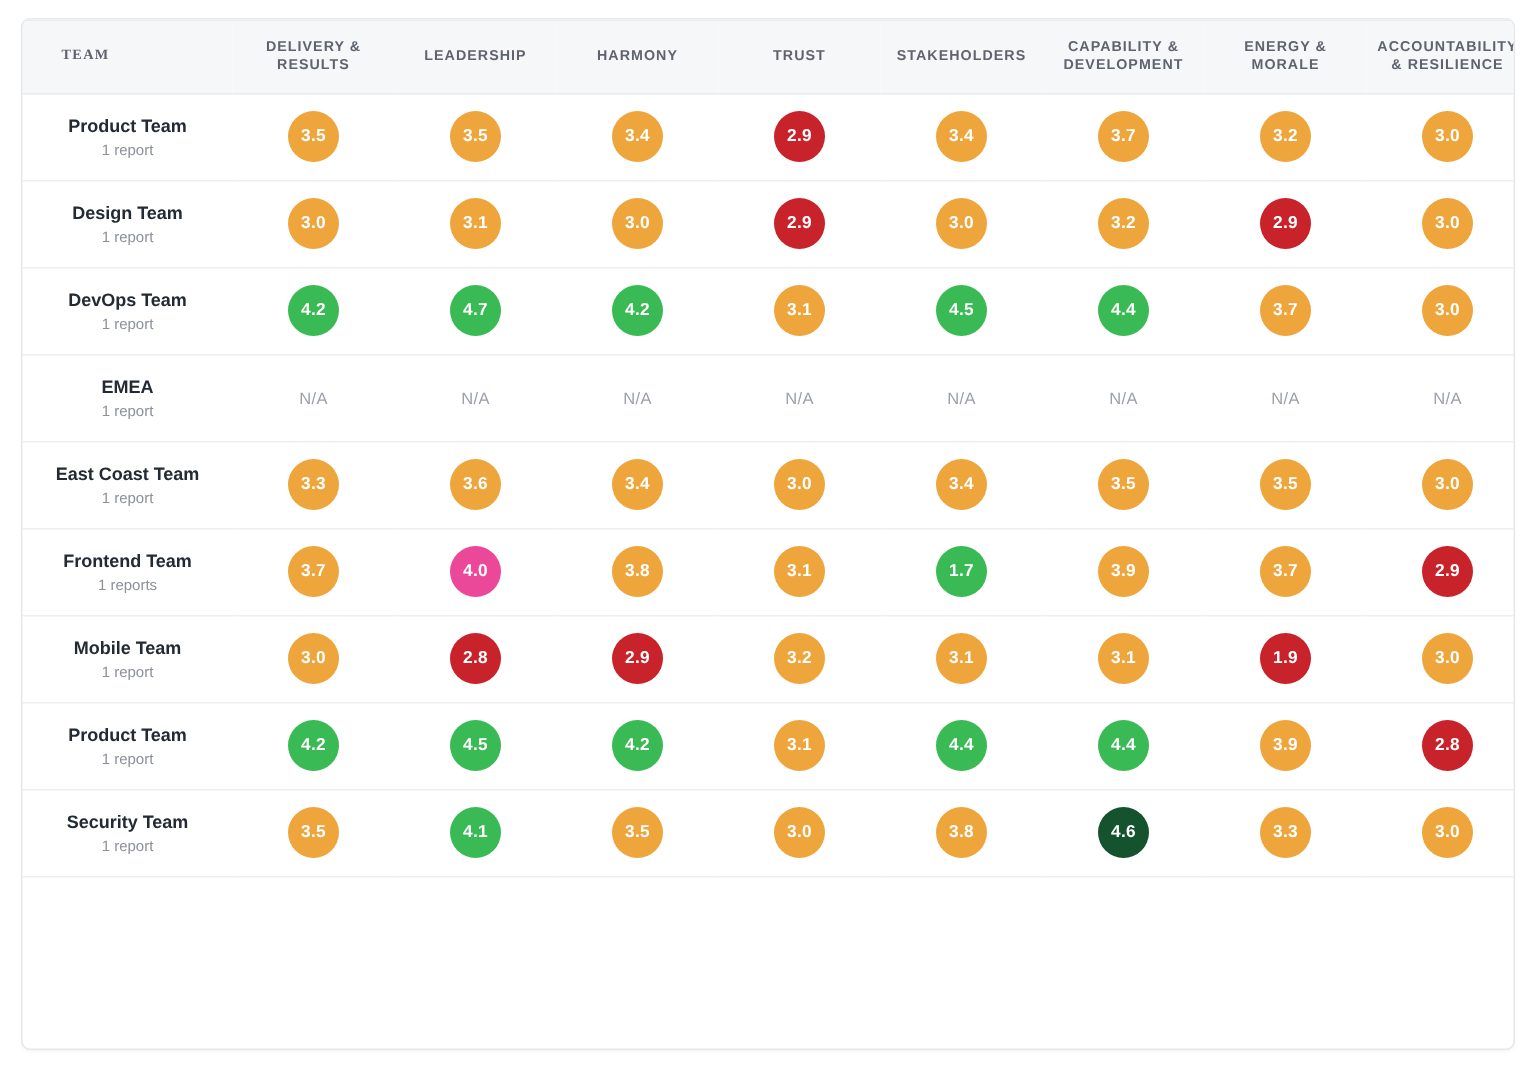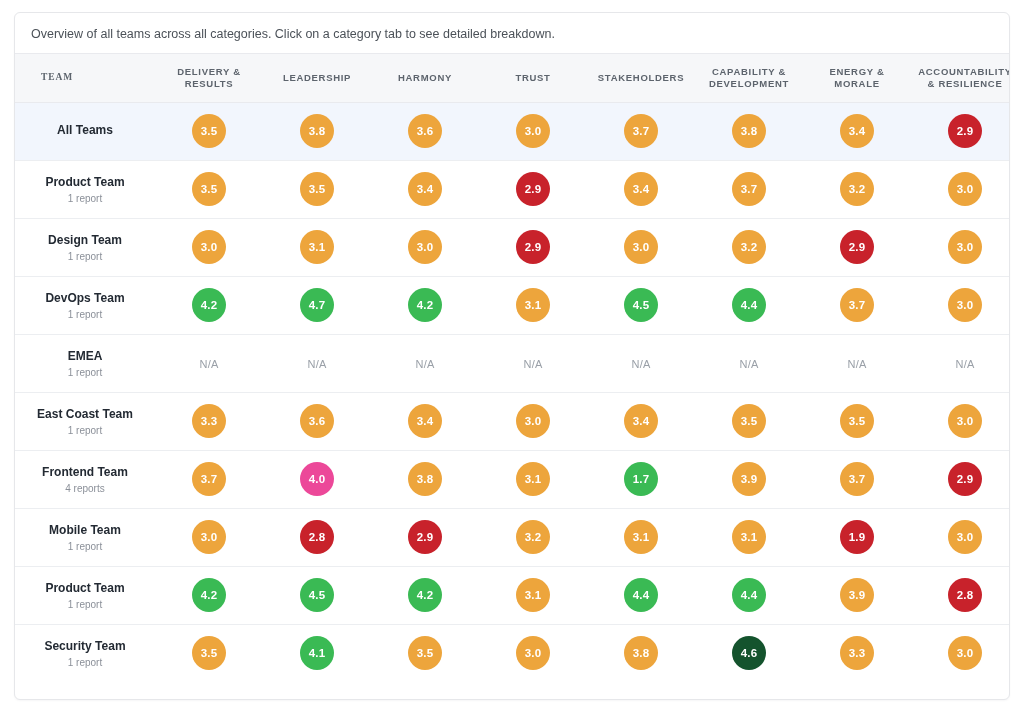--- a/index.html
+++ b/index.html
@@ -137,21 +137,20 @@
   col.c-team { width: 140px; }
   col.c-cat  { width: 108px; }
 </style>
 </head>
 <body>
 
 <div class="app">
 
 
   <div class="card">
-    <div class="card-sub">Overview of all teams across all categories. Click on a category tab to see detailed breakdown.</div>
 
     <div class="table-wrap">
       <table class="matrix">
         <colgroup>
           <col class="c-team">
           <col class="c-cat">
             <col class="c-cat">
             <col class="c-cat">
             <col class="c-cat">
           <col class="c-cat">
@@ -166,33 +165,20 @@
               <th>LEADERSHIP</th>
               <th>HARMONY</th>
               <th>TRUST</th>
               <th>STAKEHOLDERS</th>
               <th>CAPABILITY &amp; DEVELOPMENT</th>
               <th>ENERGY &amp; MORALE</th>
               <th>ACCOUNTABILITY &amp; RESILIENCE</th>
             </tr>
         </thead>
         <tbody id="body-rows">
-            <tr class="all-teams">
-              <td class="team-cell">
-                <div class="team-name">All Teams</div>
-              </td>
-              <td><span class="score" style="background: rgb(237, 165, 60);">3.5</span></td>
-              <td><span class="score" style="background: rgb(237, 165, 60);">3.8</span></td>
-              <td><span class="score" style="background: rgb(237, 165, 60);">3.6</span></td>
-              <td><span class="score" style="background: rgb(237, 165, 60);">3.0</span></td>
-              <td><span class="score" style="background: rgb(237, 165, 60);">3.7</span></td>
-              <td><span class="score" style="background: rgb(237, 165, 60);">3.8</span></td>
-              <td><span class="score" style="background: rgb(237, 165, 60);">3.4</span></td>
-              <td><span class="score" style="background: rgb(200, 34, 43);">2.9</span></td>
-            </tr>
             <tr>
               <td class="team-cell">
                 <div class="team-name">Product Team</div>
                 <div class="team-reports">1 report</div>
               </td>
               <td><span class="score" style="background: rgb(237, 165, 60);">3.5</span></td>
               <td><span class="score" style="background: rgb(237, 165, 60);">3.5</span></td>
               <td><span class="score" style="background: rgb(237, 165, 60);">3.4</span></td>
               <td><span class="score" style="background: rgb(200, 34, 43);">2.9</span></td>
               <td><span class="score" style="background: rgb(237, 165, 60);">3.4</span></td>
@@ -252,21 +238,21 @@
               <td><span class="score" style="background: rgb(237, 165, 60);">3.4</span></td>
               <td><span class="score" style="background: rgb(237, 165, 60);">3.0</span></td>
               <td><span class="score" style="background: rgb(237, 165, 60);">3.4</span></td>
               <td><span class="score" style="background: rgb(237, 165, 60);">3.5</span></td>
               <td><span class="score" style="background: rgb(237, 165, 60);">3.5</span></td>
               <td><span class="score" style="background: rgb(237, 165, 60);">3.0</span></td>
             </tr>
             <tr>
               <td class="team-cell">
                 <div class="team-name">Frontend Team</div>
-                <div class="team-reports">4 reports</div>
+                <div class="team-reports">1 reports</div>
               </td>
               <td><span class="score" style="background: rgb(237, 165, 60);">3.7</span></td>
               <td><span class="score" style="background: #ec4899;">4.0</span></td>
               <td><span class="score" style="background: rgb(237, 165, 60);">3.8</span></td>
               <td><span class="score" style="background: rgb(237, 165, 60);">3.1</span></td>
               <td><span class="score" style="background: rgb(58, 186, 84);">1.7</span></td>
               <td><span class="score" style="background: rgb(237, 165, 60);">3.9</span></td>
               <td><span class="score" style="background: rgb(237, 165, 60);">3.7</span></td>
               <td><span class="score" style="background: rgb(200, 34, 43);">2.9</span></td>
             </tr>

